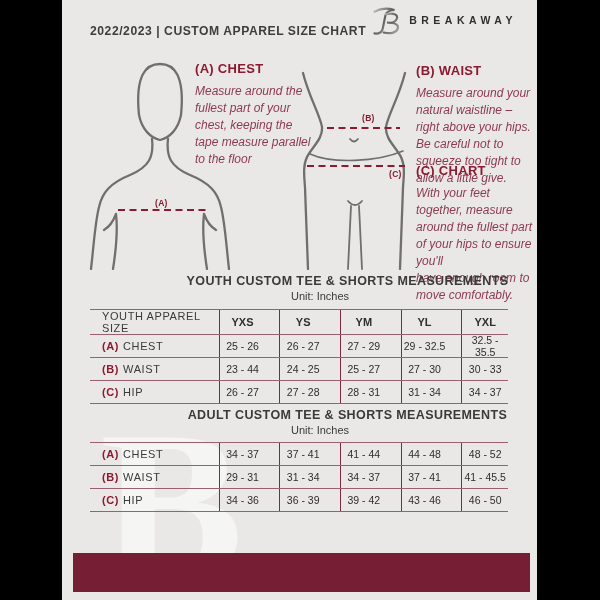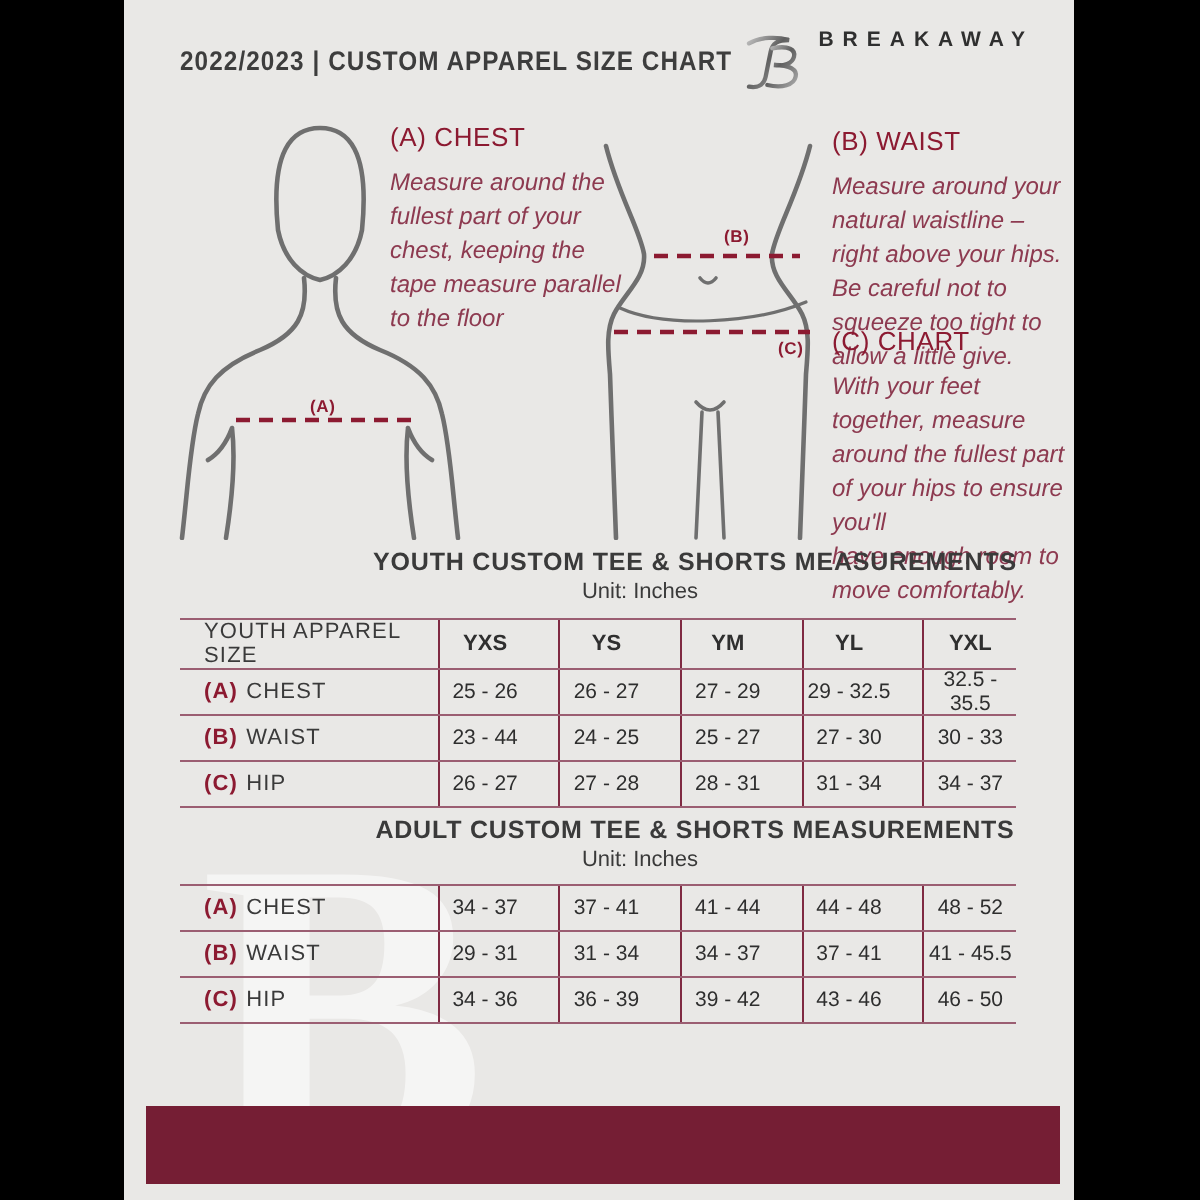--- a/index.html
+++ b/index.html
@@ -20,31 +20,31 @@
   }
   .content { position:absolute; inset:0; z-index:1; }
 
   
   .hdr-title {
     position:absolute; left:28px; top:23px;
     font-size:13.5px; font-weight:bold; color:#3d3d3d;
     letter-spacing:0.6px; transform:scaleX(0.9); transform-origin:left center;
     white-space:nowrap;
   }
-  .logo-group { position:absolute; right:20px; top:14px; display:flex; gap:7px; }
+  .logo-group { position:absolute; right:20px; top:4px; display:flex; align-items:center; gap:7px; }
   .logo-mark { width:30px; height:32px; }
   .brand-text { font-size:10.5px; font-weight:bold; color:#2f2f2f; letter-spacing:4.5px; }
 
   
   .figures-svg { position:absolute; left:0; top:55px; width:475px; height:215px; }
   .marker {
     position:absolute; font-size:8.5px; font-weight:bold; color:#8c1a31; letter-spacing:0.3px;
   }
   .guide-heading {
-    position:absolute; font-size:13px; font-weight:normal; color:#8c1a31; letter-spacing:0.3px;
+    position:absolute; font-size:13px; font-weight:bold; color:#8c1a31; letter-spacing:0.3px;
     white-space:nowrap;
   }
   .guide-text {
     position:absolute; font-size:12px; font-style:italic; color:#8d3a50;
     line-height:1.42; white-space:pre-line;
   }
 
   
   .sec-title {
     position:absolute; left:0; width:475px; text-align:center;

